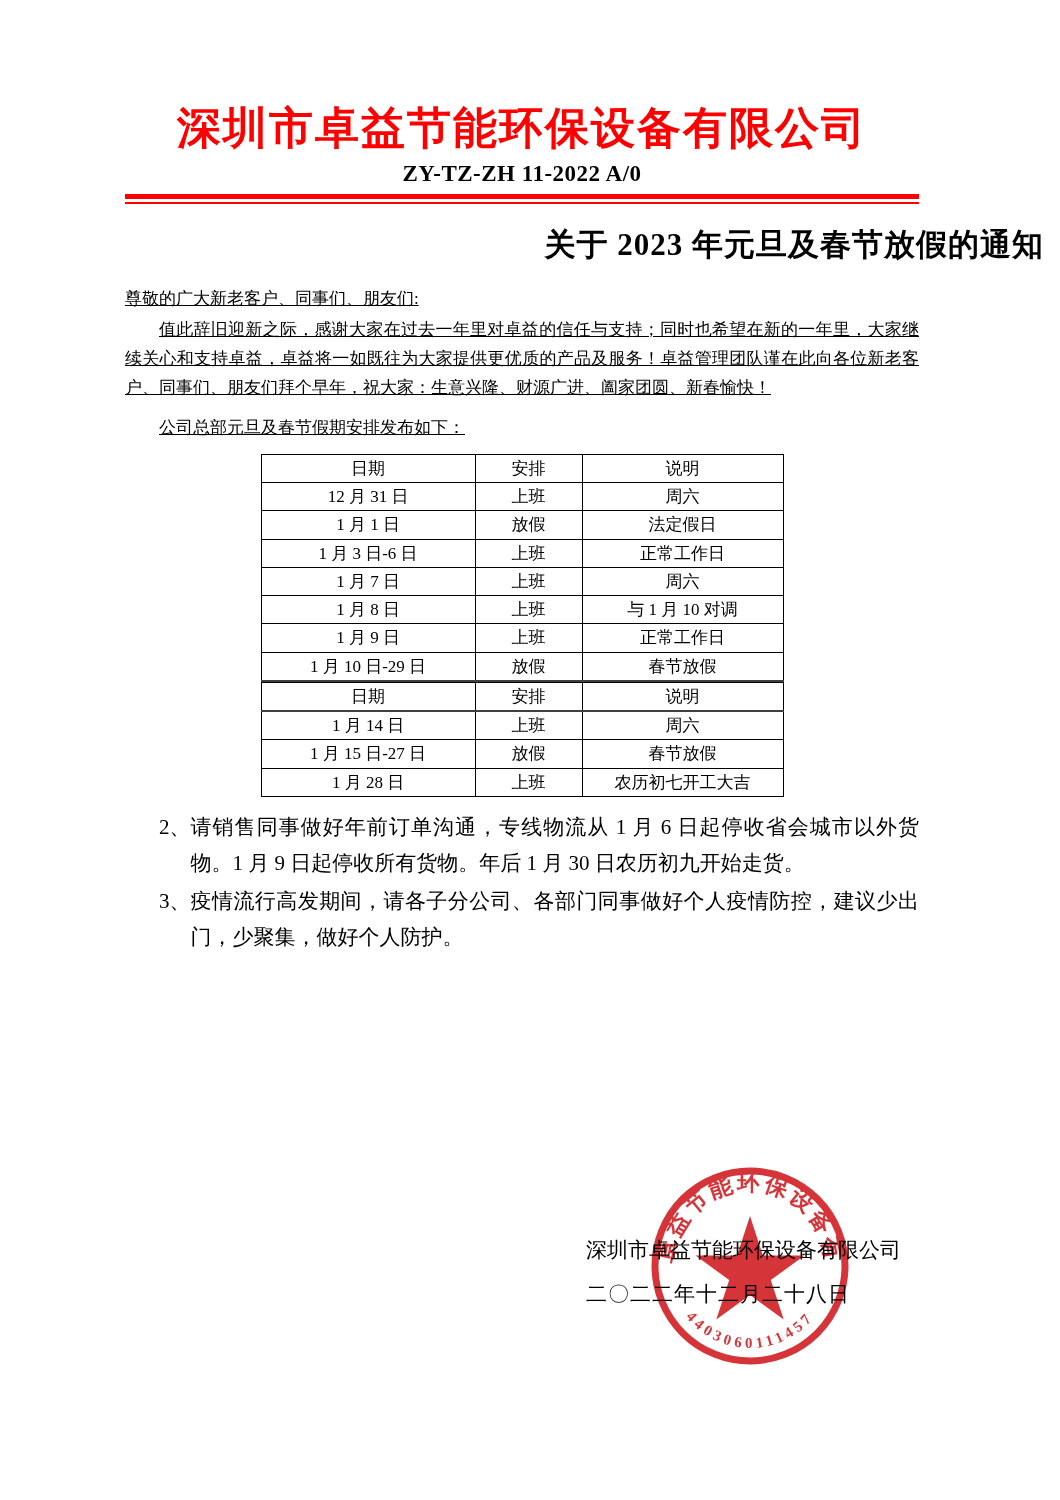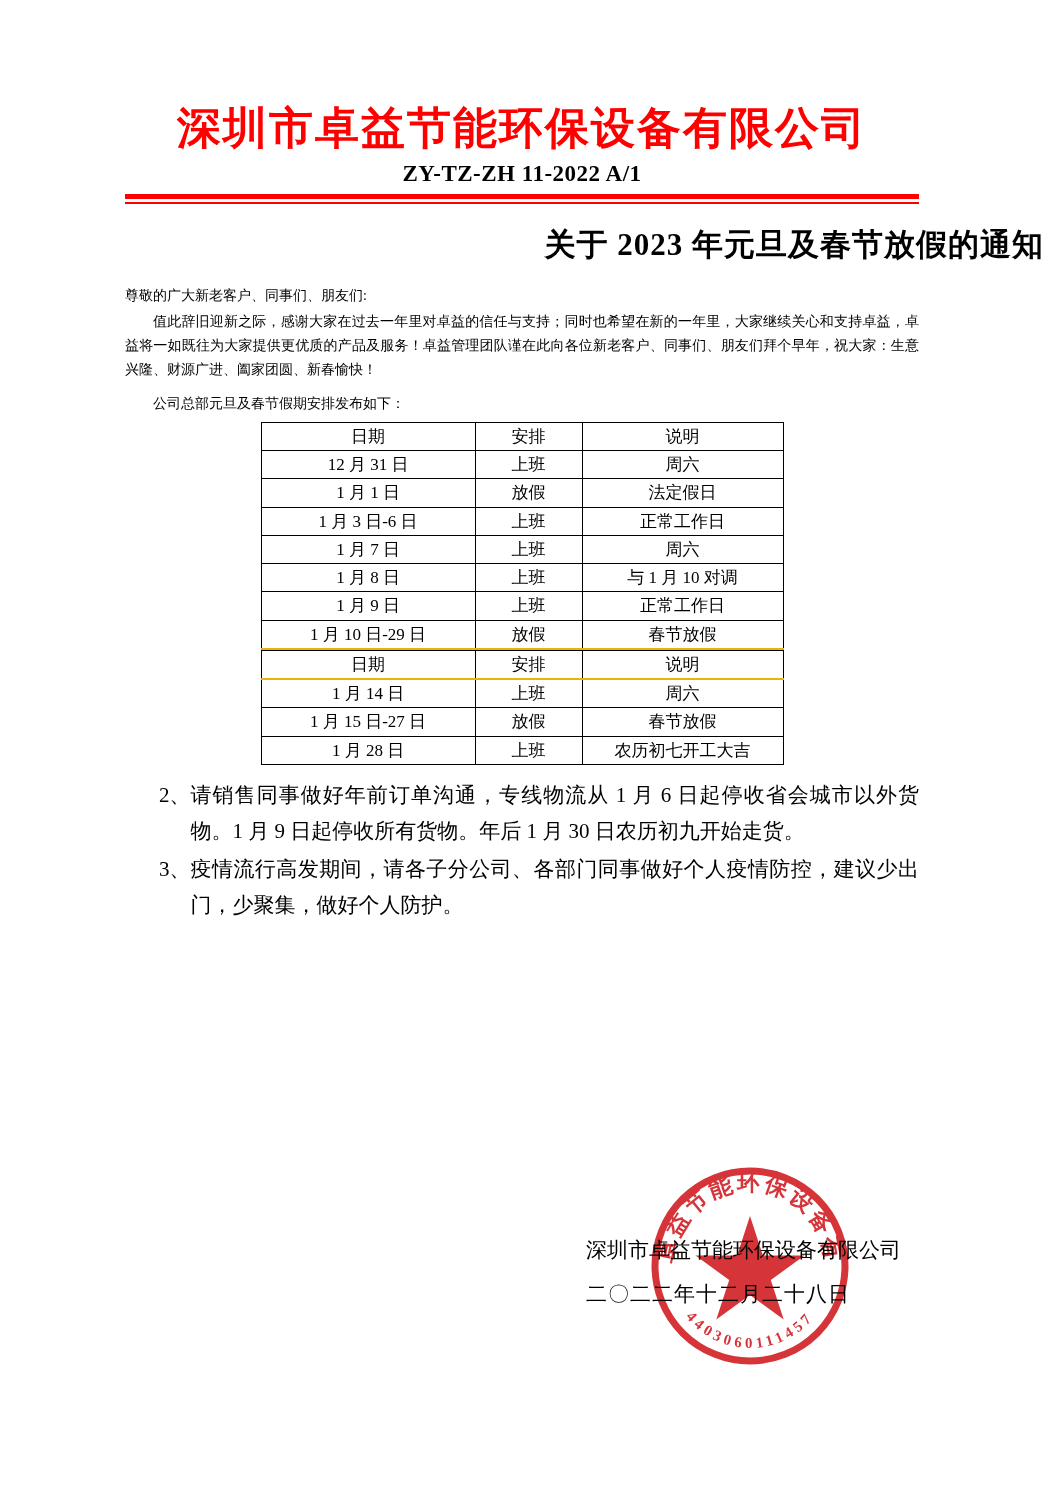--- a/index.html
+++ b/index.html
@@ -65,25 +65,26 @@
     margin-top: 20px;
     text-align: right;
     font-size: 31px;
     font-weight: bold;
     letter-spacing: 1px;
   }
 
   
   .body-area {
     width: 794px;
-    margin: 6px auto;
+    margin: 12px auto;
     margin-top: 18px;
-    font-size: 14px;
+    font-size: 17px;
     line-height: 1.72;
     text-align: justify;
+    text-decoration: underline;
   }
   .salutation {
     margin-bottom: 2px;
   }
   .para {
     text-indent: 2em;
     margin: 0;
   }
   .lead-in {
     text-indent: 2em;
@@ -108,21 +109,21 @@
     text-align: center;
     padding: 3px 4px;
     line-height: 1.25;
     white-space: nowrap;
   }
   .col-date   { width: 205px; }
   .col-arr    { width: 98px; }
   .col-note   { width: 192px; }
   .t1 .col-note { width: 192px; }
   .sched-table tr.hdr td { font-weight: normal; }
-  .sched-table tr.sep-bottom td { border-bottom: 2px solid #eab308; }
+  .sched-table tr.sep-bottom td { border-bottom: 2px solid #404040; }
 
   
   .notes {
     width: 794px;
     margin: 12px auto 0 auto;
     font-size: 21px;
     line-height: 1.72;
   }
   .note-row {
     display: flex;
@@ -166,21 +167,21 @@
   }
   .seal svg { display: block; }
 </style>
 </head>
 <body>
 
 <div class="page">
 
   <div class="letterhead">
     <div class="company-name">深圳市卓益节能环保设备有限公司</div>
-    <div class="doc-code">ZY-TZ-ZH 11-2022 A/1</div>
+    <div class="doc-code">ZY-TZ-ZH 11-2022 A/0</div>
     <div class="rule-wrap">
       <div class="rule-thick"></div>
       <div class="rule-gap"></div>
       <div class="rule-thin"></div>
     </div>
   </div>
 
   <div class="doc-title">关于 2023 年元旦及春节放假的通知</div>
 
   <div class="body-area">

